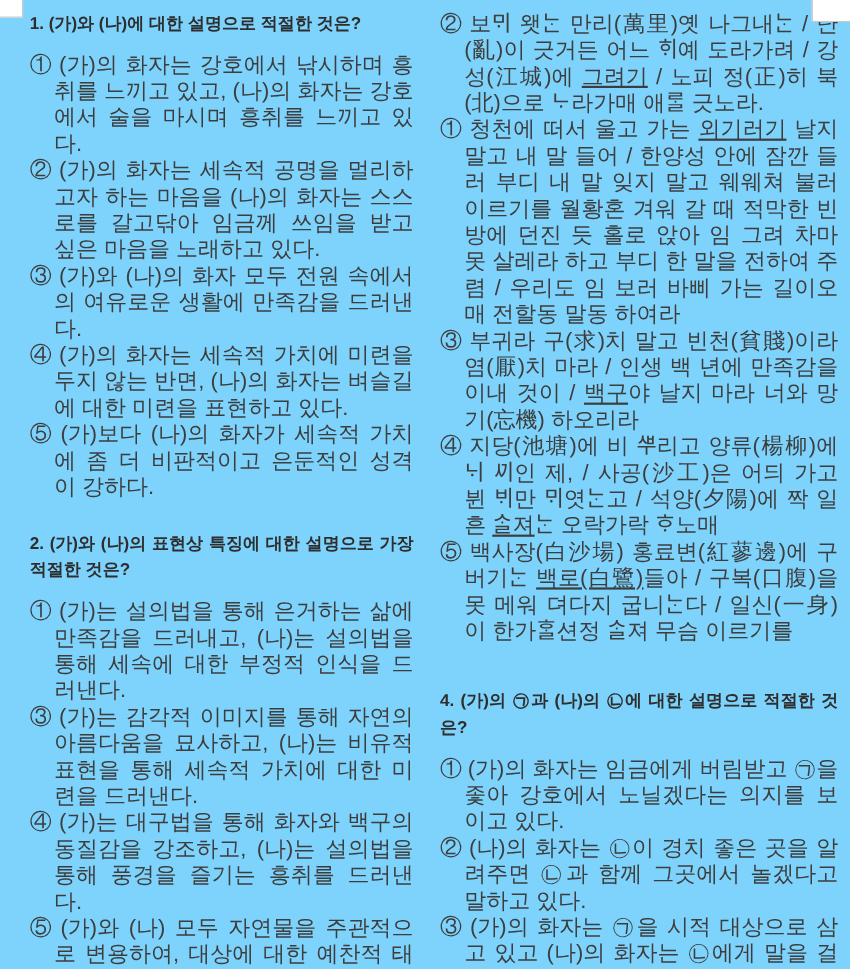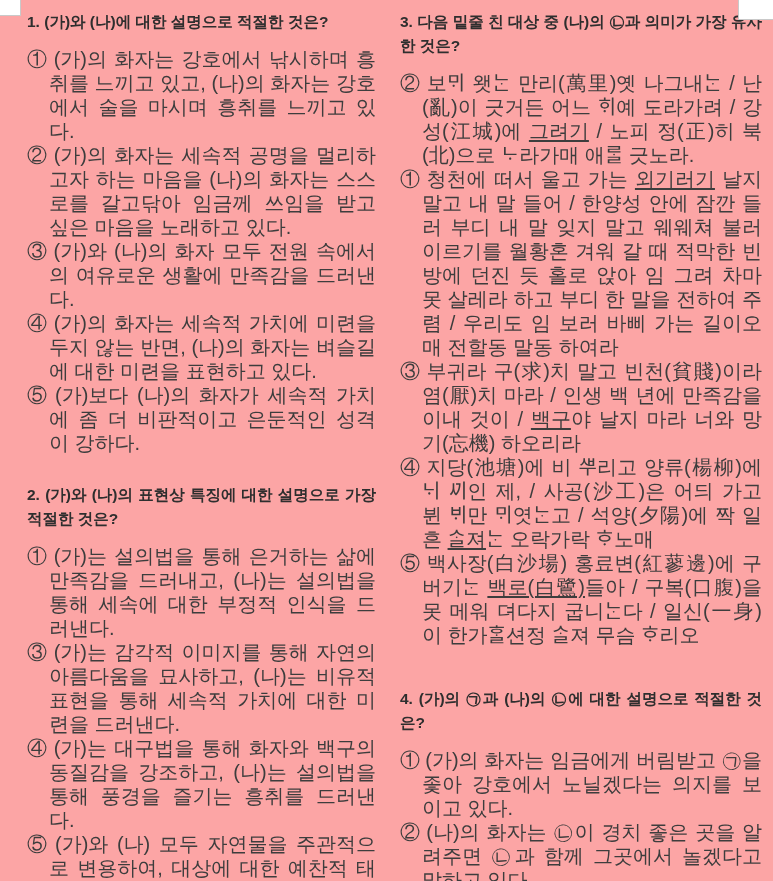--- a/index.html
+++ b/index.html
@@ -4,21 +4,21 @@
 <style>
   html, body {
     margin: 0;
     padding: 0;
     background: #ffffff;
   }
   .page {
     position: relative;
     width: 773px;
     height: 881px;
-    background: #fca5a5;
+    background: #7dd3fc;
     overflow: hidden;
     font-family: "Liberation Sans", sans-serif;
     color: #3d3d3d;
   }
   .crop-box {
     position: absolute;
     background: #ffffff;
     border: 1px solid #c9c9c9;
   }
   .crop-box.tl { left: -9px; top: -11px; width: 28px; height: 25px; }
@@ -82,26 +82,25 @@
         <div class="option"><span class="num">③</span><span>(가)는 감각적 이미지를 통해 자연의 아름다움을 묘사하고, (나)는 비유적 표현을 통해 세속적 가치에 대한 미련을 드러낸다.</span></div>
         <div class="option"><span class="num">④</span><span>(가)는 대구법을 통해 화자와 백구의 동질감을 강조하고, (나)는 설의법을 통해 풍경을 즐기는 흥취를 드러낸다.</span></div>
         <div class="option"><span class="num">⑤</span><span>(가)와 (나) 모두 자연물을 주관적으로 변용하여, 대상에 대한 예찬적 태도를 드러낸다.</span></div>
       </section>
 
     </div>
 
     <div class="col col-right">
 
       <section class="question gap-after-lg">
-        <h2 class="q-title">3. 다음 밑줄 친 대상 중 (나)의 ㉡과 의미가 가장 유사한 것은?</h2>
         <div class="option"><span class="num">②</span><span>보ᄆᆡ 왯ᄂᆞᆫ 만리(萬里)옛 나그내ᄂᆞᆫ / 난(亂)이 긋거든 어느 ᄒᆡ예 도라가려 / 강성(江城)에 </span><span class="u">그려기</span><span> / 노피 정(正)히 북(北)으로 ᄂᆞ라가매 애ᄅᆞᆯ 긋노라.</span></div>
         <div class="option"><span class="num">①</span><span>청천에 떠서 울고 가는 </span><span class="u">외기러기</span><span> 날지 말고 내 말 들어 / 한양성 안에 잠깐 들러 부디 내 말 잊지 말고 웨웨쳐 불러 이르기를 월황혼 겨워 갈 때 적막한 빈방에 던진 듯 홀로 앉아 임 그려 차마 못 살레라 하고 부디 한 말을 전하여 주렴 / 우리도 임 보러 바삐 가는 길이오매 전할동 말동 하여라</span></div>
         <div class="option"><span class="num">③</span><span>부귀라 구(求)치 말고 빈천(貧賤)이라 염(厭)치 마라 / 인생 백 년에 만족감을 이내 것이 / </span><span class="u">백구</span><span>야 날지 마라 너와 망기(忘機) 하오리라</span></div>
         <div class="option"><span class="num">④</span><span>지당(池塘)에 비 ᄲᅮ리고 양류(楊柳)에 ᄂᆡ ᄭᅵ인 제, / 사공(沙工)은 어듸 가고 뷘 ᄇᆡ만 ᄆᆡ엿ᄂᆞᆫ고 / 석양(夕陽)에 짝 일흔 </span><span class="u">ᄉᆞᆯ져</span><span>ᄂᆞᆫ 오락가락 ᄒᆞ노매</span></div>
-        <div class="option"><span class="num">⑤</span><span>백사장(白沙場) 홍료변(紅蓼邊)에 구버기ᄂᆞᆫ </span><span class="u">백로(白鷺)</span><span>들아 / 구복(口腹)을 못 메워 뎌다지 굽니ᄂᆞᆫ다 / 일신(一身)이 한가ᄒᆞᆯ션정 ᄉᆞᆯ져 무슴 ᄒᆞ리오</span></div>
+        <div class="option"><span class="num">⑤</span><span>백사장(白沙場) 홍료변(紅蓼邊)에 구버기ᄂᆞᆫ </span><span class="u">백로(白鷺)</span><span>들아 / 구복(口腹)을 못 메워 뎌다지 굽니ᄂᆞᆫ다 / 일신(一身)이 한가ᄒᆞᆯ션정 ᄉᆞᆯ져 무슴 이르기를</span></div>
       </section>
 
       <section class="question">
         <h2 class="q-title">4. (가)의 ㉠과 (나)의 ㉡에 대한 설명으로 적절한 것은?</h2>
         <div class="option"><span class="num">①</span><span>(가)의 화자는 임금에게 버림받고 ㉠을 좇아 강호에서 노닐겠다는 의지를 보이고 있다.</span></div>
         <div class="option"><span class="num">②</span><span>(나)의 화자는 ㉡이 경치 좋은 곳을 알려주면 ㉡과 함께 그곳에서 놀겠다고 말하고 있다.</span></div>
         <div class="option"><span class="num">③</span><span>(가)의 화자는 ㉠을 시적 대상으로 삼고 있고 (나)의 화자는 ㉡에게 말을 걸고 있다.</span></div>
       </section>
 
     </div>

